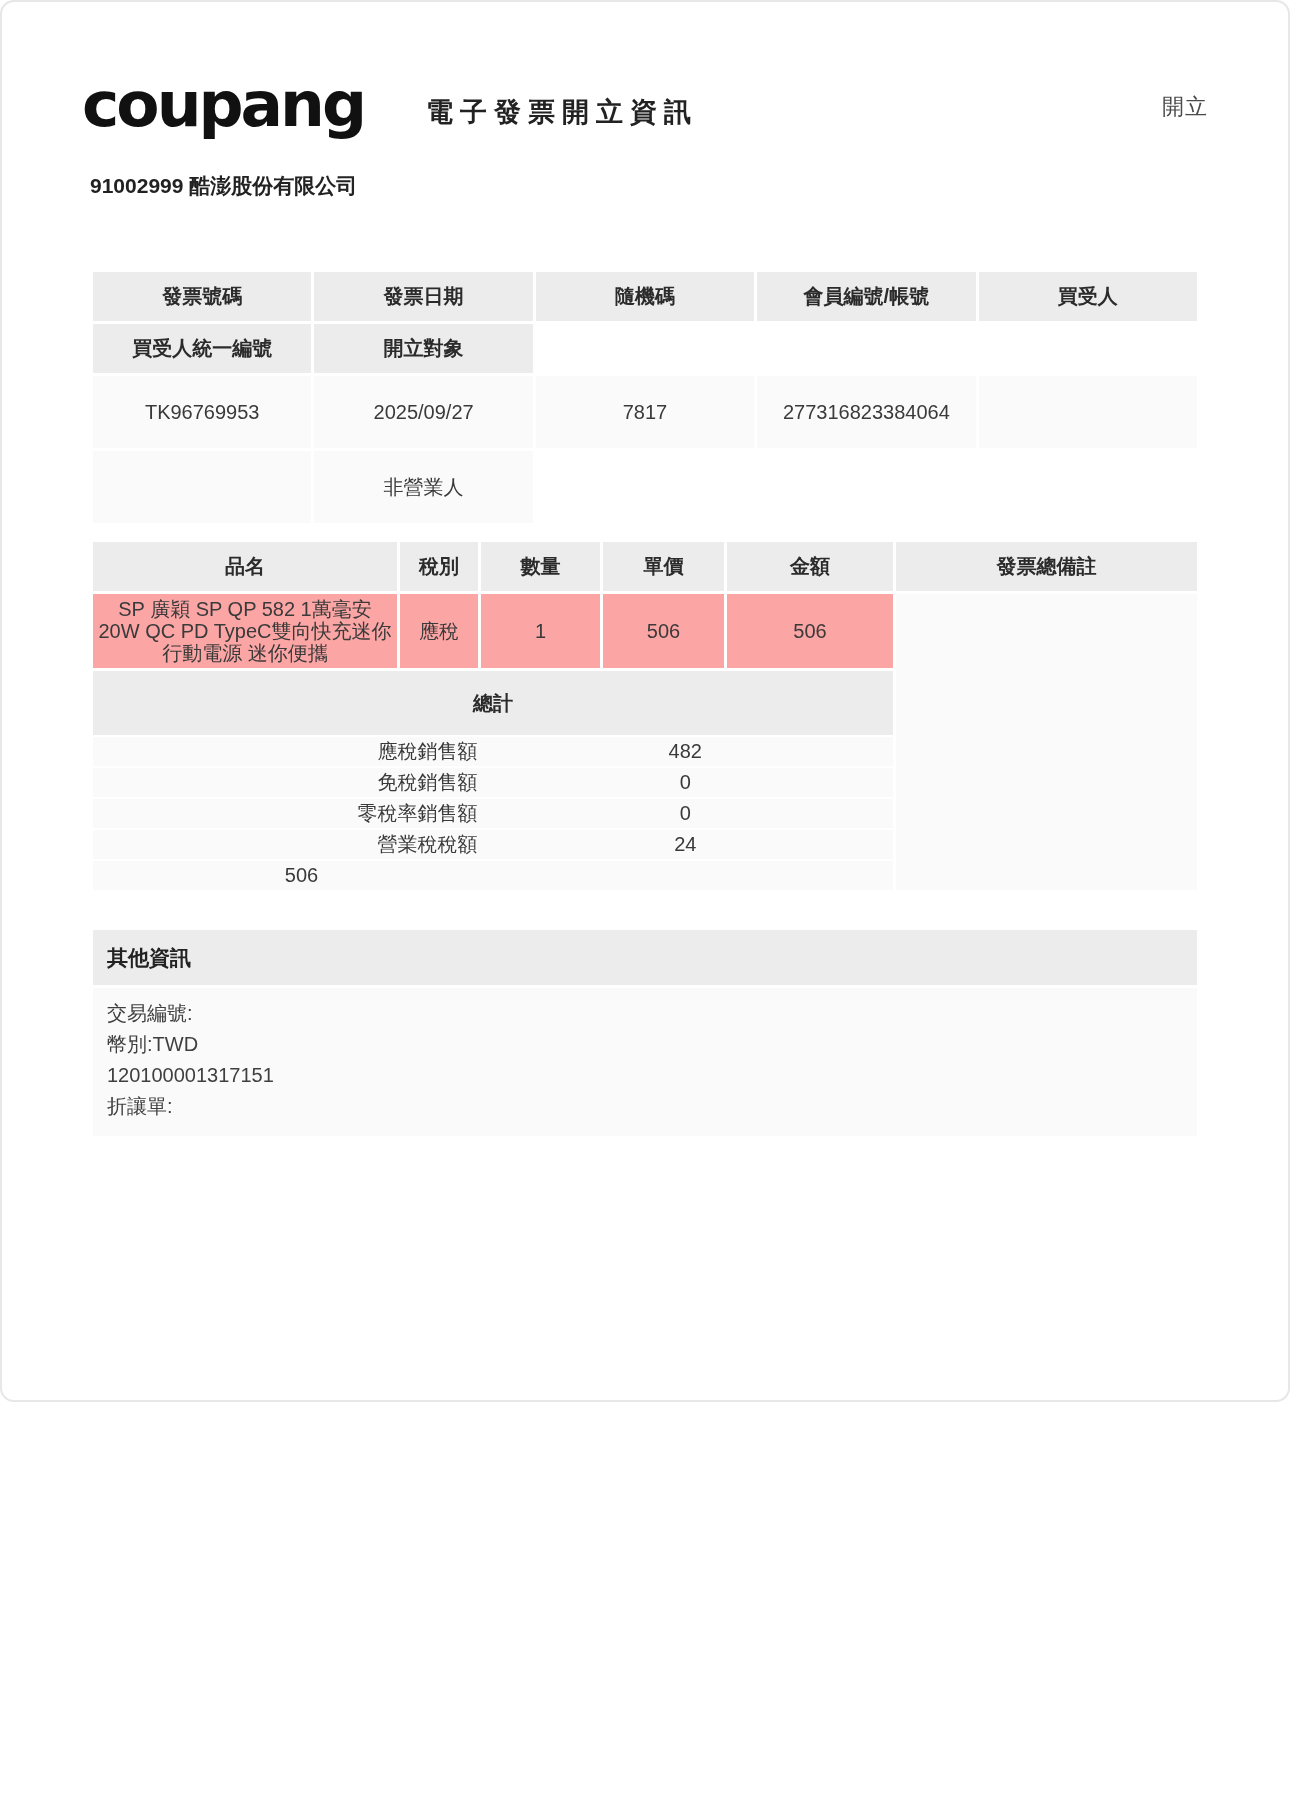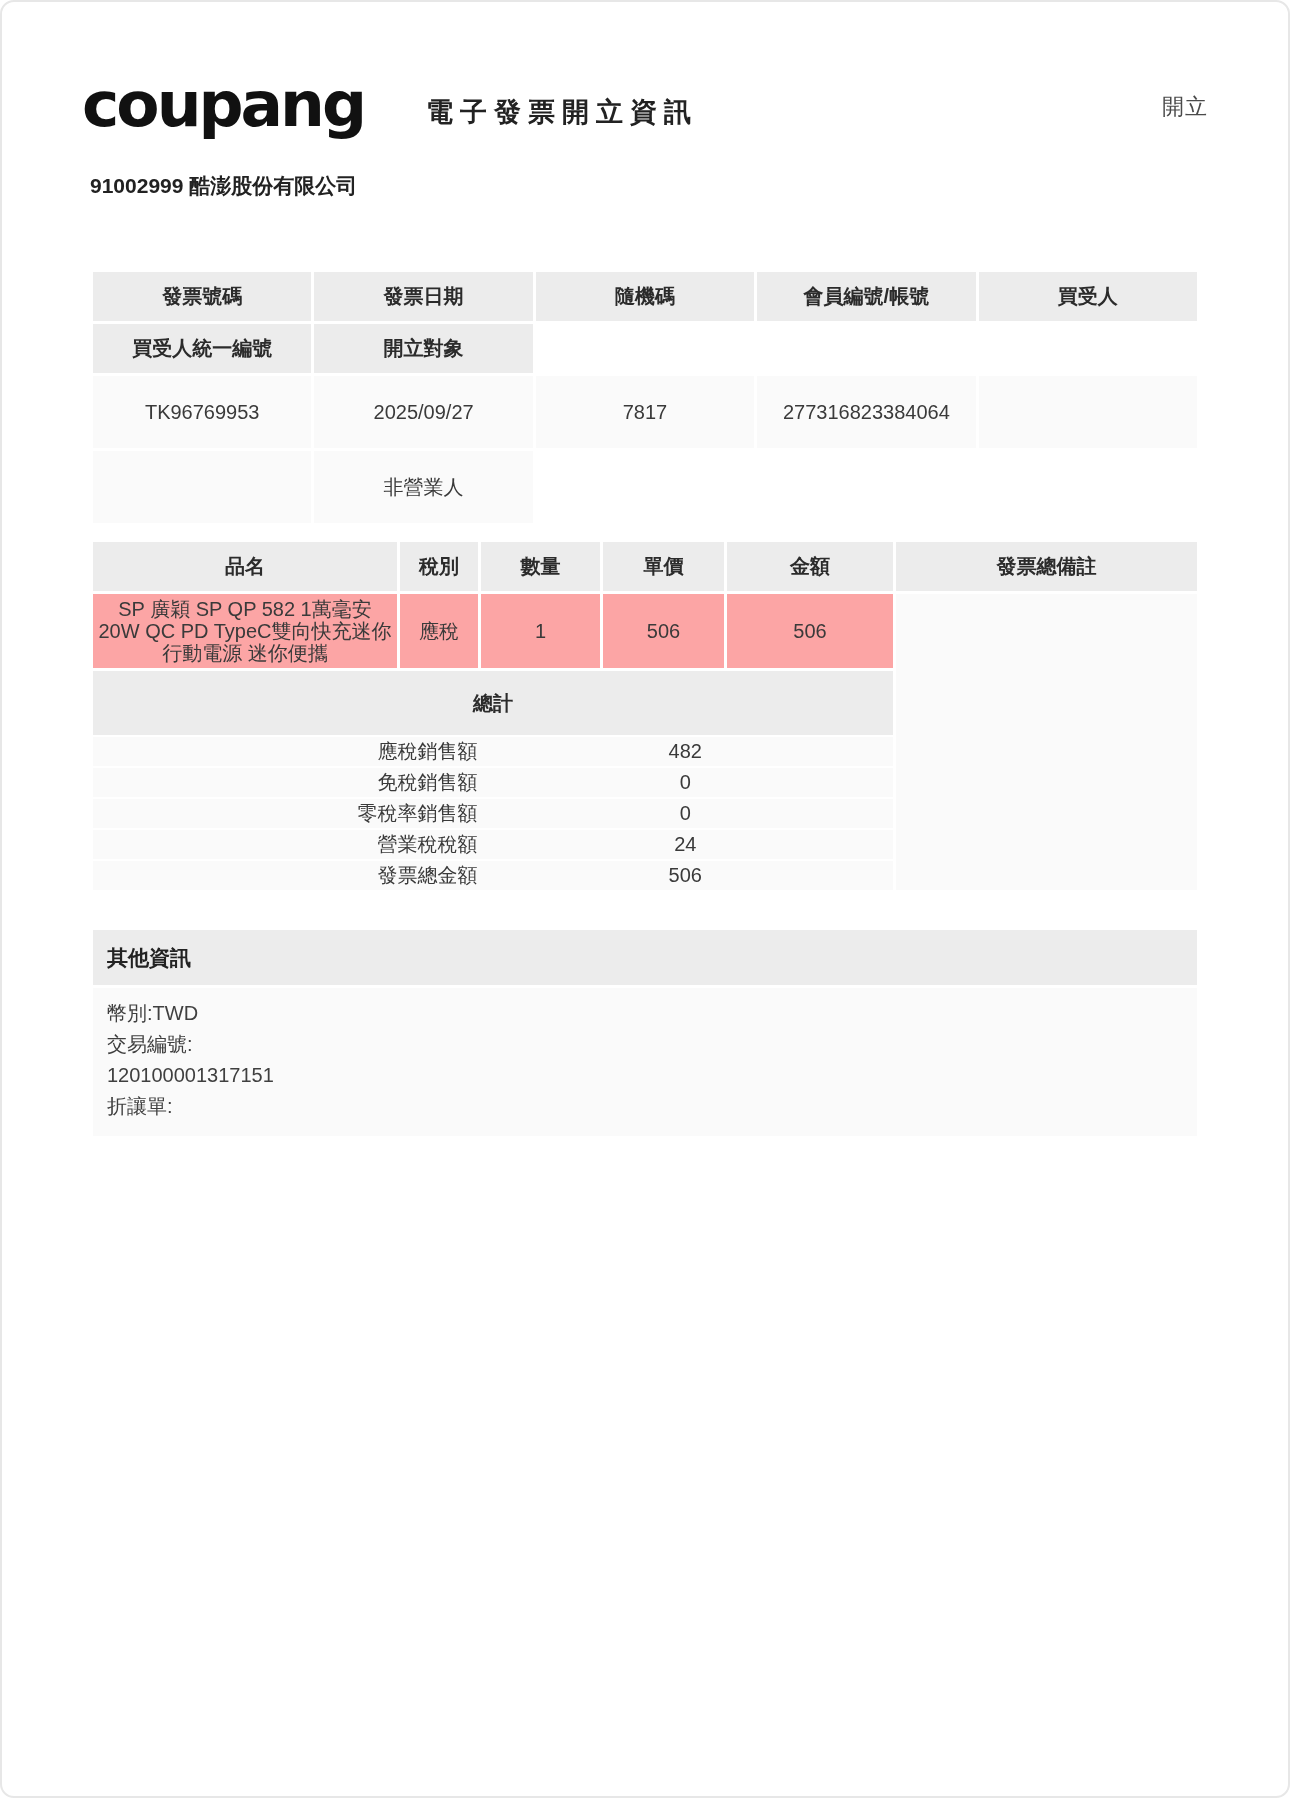--- a/index.html
+++ b/index.html
@@ -1,18 +1,18 @@
 <!DOCTYPE html>
 <html><head>
 <meta charset="utf-8">
 <style>
   html,body { margin:0; padding:0; background:#ffffff; }
   .page {
     position:relative;
-    width:1290px; height:1798px;
+    width:1290px; height:1402px;
     box-sizing:border-box;
     background:#ffffff;
     border:2px solid #e7e7e7;
     border-radius:14px;
     overflow:hidden;
     font-family:"Liberation Sans", sans-serif;
     color:#3a3a3a;
   }
   
   .header { display:flex; align-items:flex-start; margin:70px 80px 0 80px; }
@@ -142,36 +142,35 @@
           </div>
           <div class="trow">
             <div class="tlabel">零稅率銷售額</div>
             <div class="tvalue">0</div>
           </div>
           <div class="trow">
             <div class="tlabel">營業稅稅額</div>
             <div class="tvalue">24</div>
           </div>
           <div class="trow">
-            <div class="tlabel">發票總金額</div>
             <div class="tvalue">506</div>
           </div>
         </div>
       </div>
 
       <div class="remark-col">
         <div class="cell hcell">發票總備註</div>
         <div class="remark-body"></div>
       </div>
     </div>
 
     <div class="other">
       <div class="other-bar">其他資訊</div>
       <div class="other-body">
+        <div class="other-line">交易編號:</div>
         <div class="other-line">幣別:TWD</div>
-        <div class="other-line">交易編號:</div>
         <div class="other-line">120100001317151</div>
         <div class="other-line">折讓單:</div>
       </div>
     </div>
 
   </div>
 </div>
 
 </body></html>

